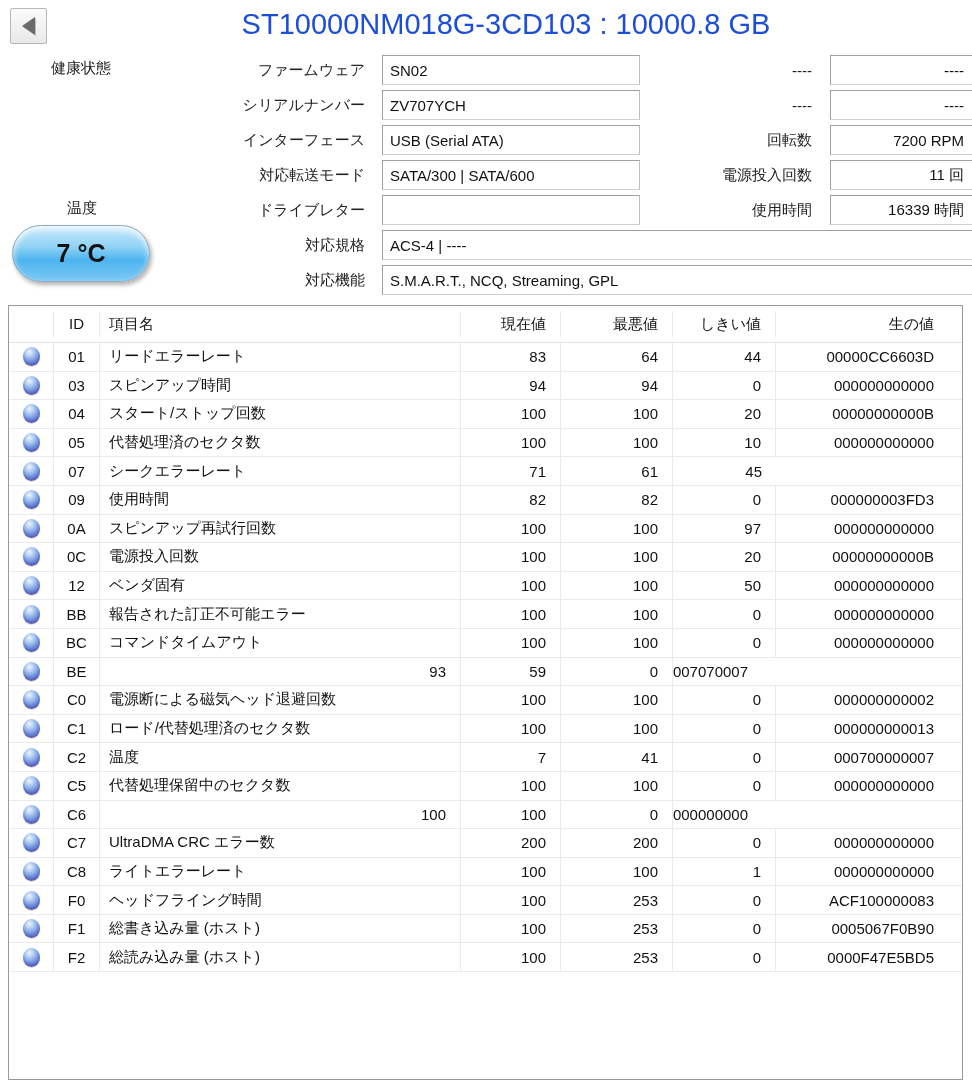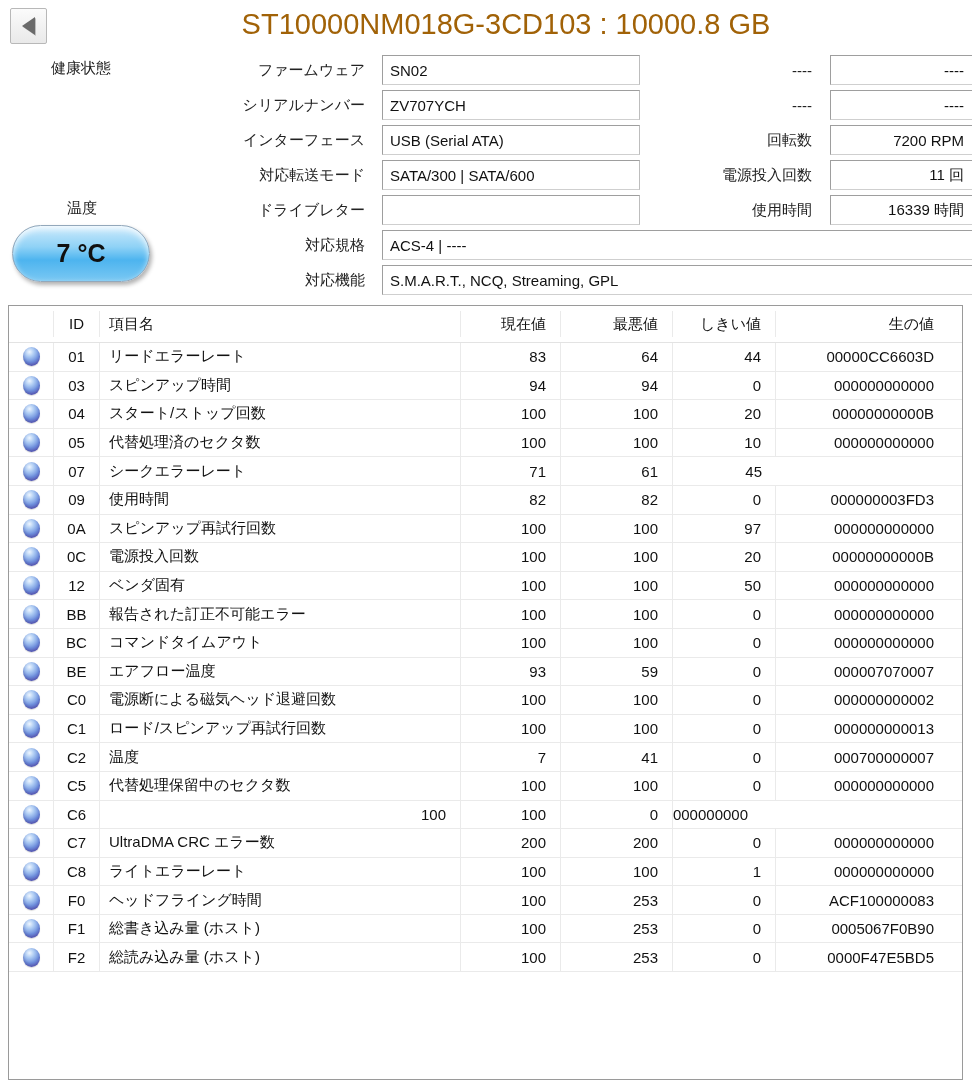--- a/index.html
+++ b/index.html
@@ -17,21 +17,21 @@
     display:flex;align-items:center;justify-content:center;cursor:pointer;
   }
   .back-tri{
     width:0;height:0;border-style:solid;
     border-width:9px 13px 9px 0;
     border-color:transparent #6a6a6a transparent transparent;
     filter:drop-shadow(1px 1px 0 #bdbdbd);
   }
   .title{
     left:60px;right:20px;top:8px;text-align:center;
-    font-size:29px;letter-spacing:0px;color:#a16207;
+    font-size:29px;letter-spacing:0px;color:#1d4ed8;
   }
   
   .health-area{left:10px;top:57px;width:142px;text-align:center;}
   .panel-label{font-size:15px;color:#222;height:24px;line-height:22px;}
   .health-btn{
     margin-top:4px;width:140px;height:84px;box-sizing:border-box;
     border:2px solid #68809a;border-radius:3px;
     background:linear-gradient(180deg,#ffffff 0%,#d9f1fc 34%,#9bd8f5 49%,var(--health-good,#35aae4) 62%,#2b9bdb 100%);
     box-shadow:2px 2px 3px rgba(0,0,0,0.25), inset 0 1px 0 rgba(255,255,255,0.8);
     display:flex;align-items:center;justify-content:center;
@@ -301,21 +301,20 @@
     <div class="td c-num">100</div>
     <div class="td c-num">0</div>
     <div class="td c-raw">000000000000</div>
   </div>
 
   <div class="t-grid tr">
     <div class="td c-orb">
       <span class="orb"></span>
     </div>
     <div class="td c-id">BE</div>
-    <div class="td c-name">エアフロー温度</div>
     <div class="td c-num">93</div>
     <div class="td c-num">59</div>
     <div class="td c-num">0</div>
     <div class="td c-raw">000007070007</div>
   </div>
 
   <div class="t-grid tr">
     <div class="td c-orb">
       <span class="orb"></span>
     </div>
@@ -325,21 +324,21 @@
     <div class="td c-num">100</div>
     <div class="td c-num">0</div>
     <div class="td c-raw">000000000002</div>
   </div>
 
   <div class="t-grid tr">
     <div class="td c-orb">
       <span class="orb"></span>
     </div>
     <div class="td c-id">C1</div>
-    <div class="td c-name">ロード/スピンアップ再試行回数</div>
+    <div class="td c-name">ロード/代替処理済のセクタ数</div>
     <div class="td c-num">100</div>
     <div class="td c-num">100</div>
     <div class="td c-num">0</div>
     <div class="td c-raw">000000000013</div>
   </div>
 
   <div class="t-grid tr">
     <div class="td c-orb">
       <span class="orb"></span>
     </div>

